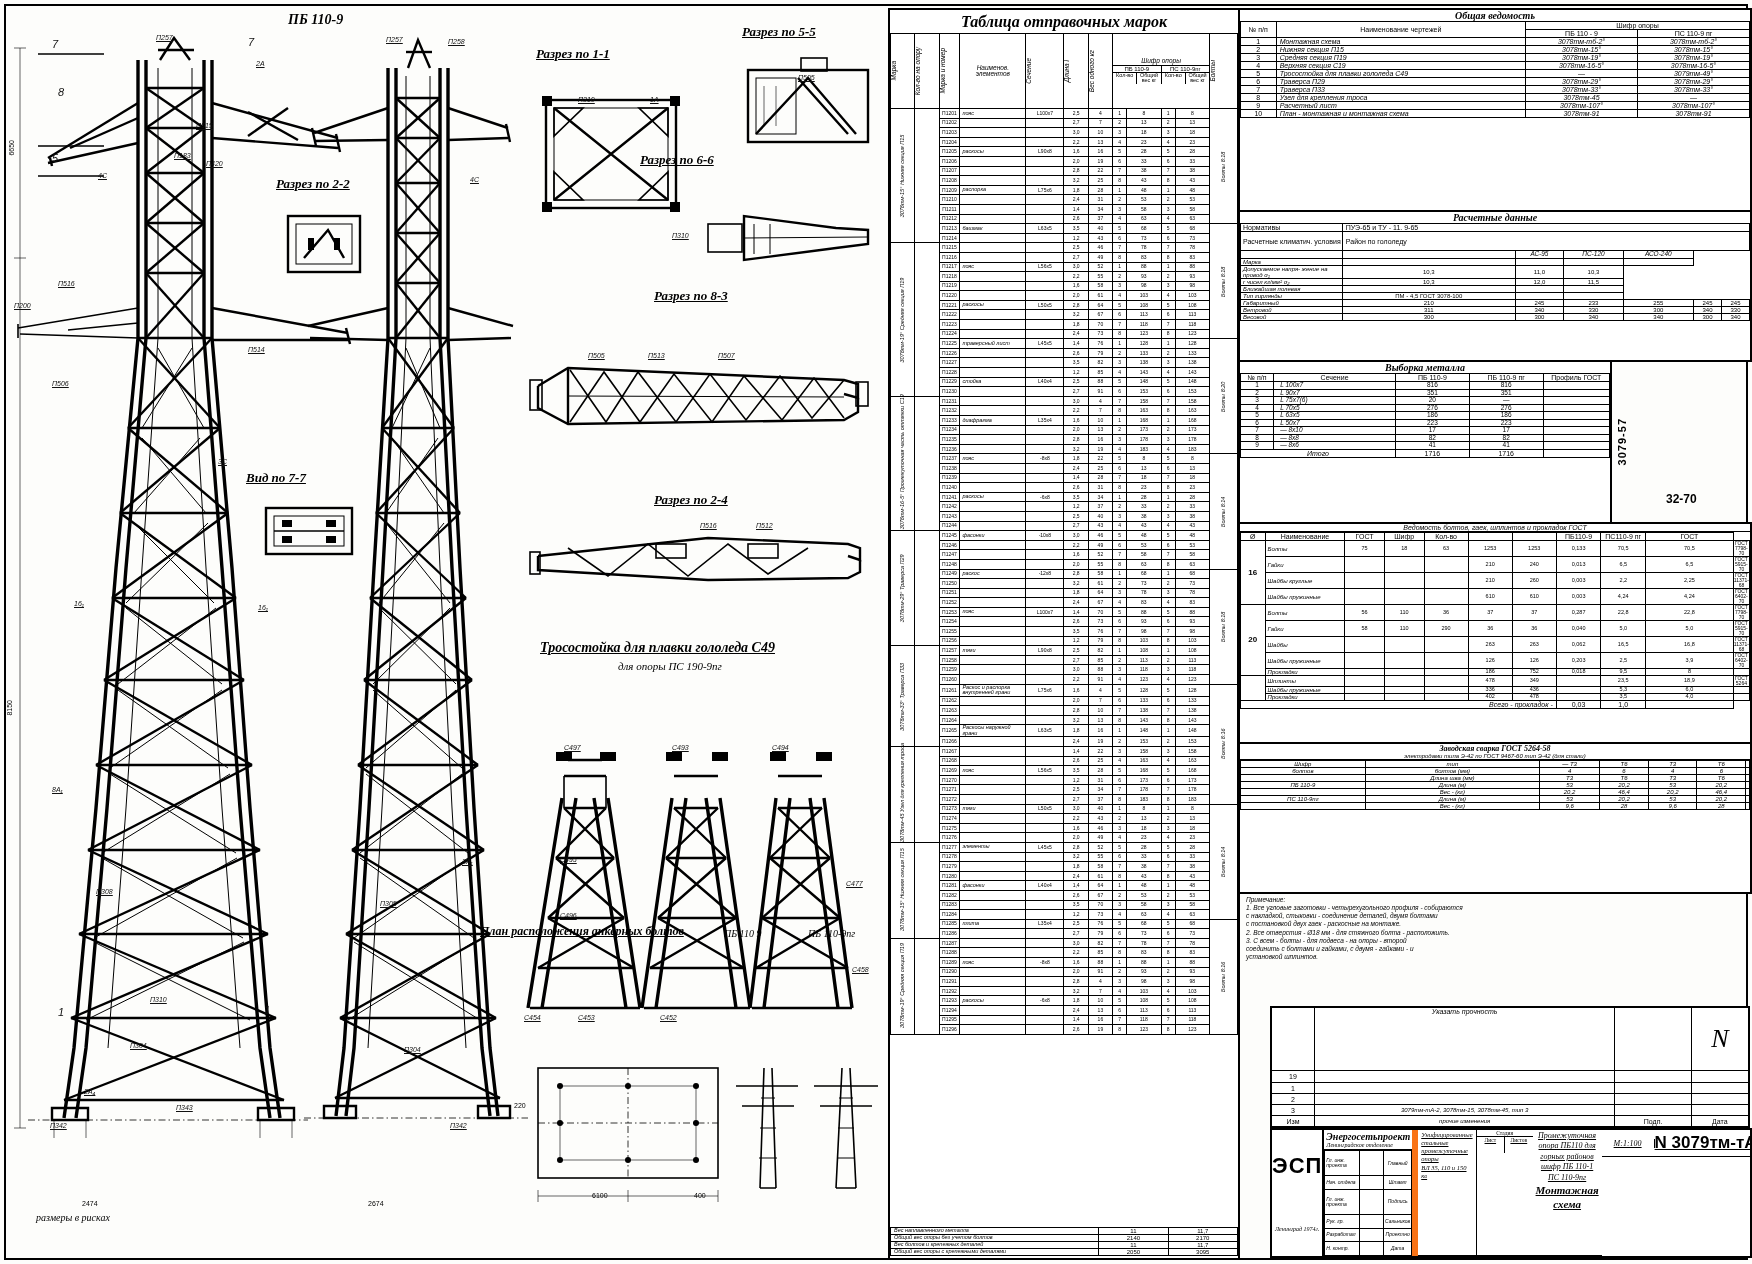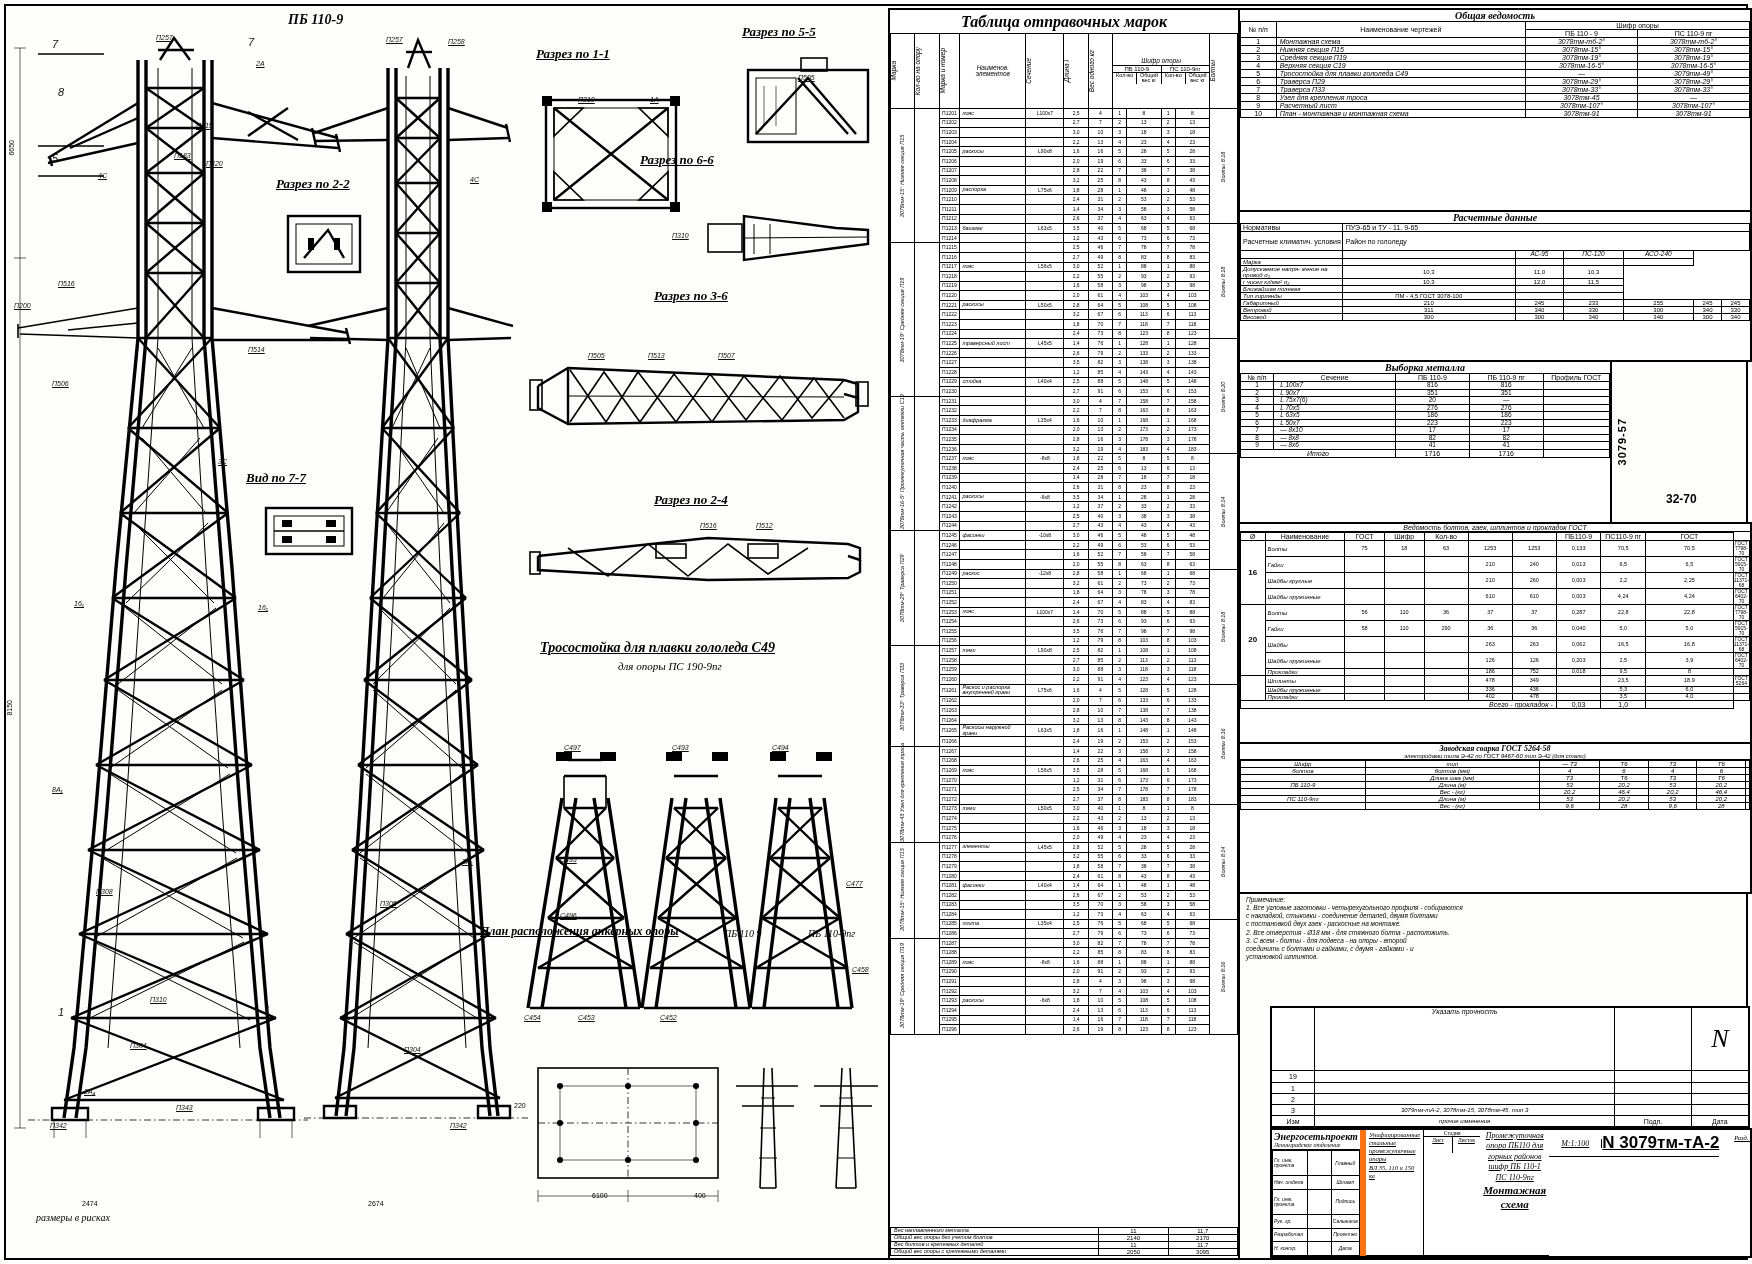--- a/index.html
+++ b/index.html
@@ -426,28 +426,28 @@
       </g>
     </svg>
   </div>
 
   <div class="abs hand" style="left:288px;top:12px;font-size:14px;">ПБ 110-9</div>
 
   <div class="abs ttl" style="left:536px;top:46px;font-size:13px;">Разрез по 1-1</div>
   <div class="abs ttl" style="left:742px;top:24px;font-size:13px;">Разрез по 5-5</div>
   <div class="abs ttl" style="left:640px;top:152px;font-size:13px;">Разрез по 6-6</div>
   <div class="abs ttl" style="left:276px;top:176px;font-size:13px;">Разрез по 2-2</div>
-  <div class="abs ttl" style="left:654px;top:288px;font-size:13px;">Разрез по 3-6</div>
+  <div class="abs ttl" style="left:654px;top:288px;font-size:13px;">Разрез по 8-3</div>
   <div class="abs ttl" style="left:654px;top:492px;font-size:13px;">Разрез по 2-4</div>
   <div class="abs ttl" style="left:246px;top:470px;font-size:13px;">Вид по 7-7</div>
 
   <div class="abs ttl" style="left:540px;top:640px;font-size:14px;">Тросостойка  для плавки гололеда С49</div>
   <div class="abs sub" style="left:618px;top:660px;font-size:11px;">для опоры ПС 190-9пг</div>
 
-  <div class="abs ttl" style="left:480px;top:924px;font-size:12px;">План расположения анкерных опоры</div>
+  <div class="abs ttl" style="left:480px;top:924px;font-size:12px;">План расположения анкерных болтов</div>
   <div class="abs sub" style="left:724px;top:928px;font-size:10px;">ПБ 110 9</div>
   <div class="abs sub" style="left:808px;top:928px;font-size:10px;">ПБ 110-9пг</div>
   <div class="abs sub" style="left:36px;top:1212px;font-size:10px;">размеры в рисках</div>
 
   <div class="abs lbl u" style="left:156px;top:34px;">П257</div>
   <div class="abs lbl u" style="left:386px;top:36px;">П257</div>
   <div class="abs lbl u" style="left:448px;top:38px;">П258</div>
   <div class="abs lbl u" style="left:196px;top:122px;">П515</div>
   <div class="abs lbl u" style="left:174px;top:152px;">П183</div>
   <div class="abs lbl u" style="left:206px;top:160px;">П420</div>
@@ -2222,20 +2222,25 @@
           <td style="font-size:6px;font-style:italic;">прочие  изменения</td>
           <td>Подп.</td>
           <td>Дата</td>
         </tr>
       </tbody>
     </table>
   </div>
 
   <div class="tbl-wrap" id="title-block" style="left:1270px;top:1128px;width:478px;height:126px;border:2px solid #000;display:flex;">
 
+    <div style="width:86px;border-right:2px solid #000;display:flex;flex-direction:column;
+                align-items:center;justify-content:space-around;">
+      <div class="esp">ЭСП</div>
+      <div style="font-size:6px;font-style:italic;text-align:center;line-height:1.2;">Ленинград 1974г.</div>
+    </div>
 
     <div style="width:176px;border-right:6px solid #f97316;display:flex;flex-direction:column;">
       <div style="border-bottom:1px solid #000;padding:1px 2px;">
         <div style="font-family:'Liberation Serif',serif;font-style:italic;font-weight:bold;font-size:10px;">Энергосетьпроект</div>
         <div style="font-size:6px;font-style:italic;">Ленинградское отделение</div>
       </div>
       <table style="width:100%;flex:1;border:0;">
         <tbody id="sig-body">
             <tr>
               <td style="width:40%;text-align:left;padding-left:1px;font-size:5px;font-style:italic;">Гл. инж. проекта</td>

